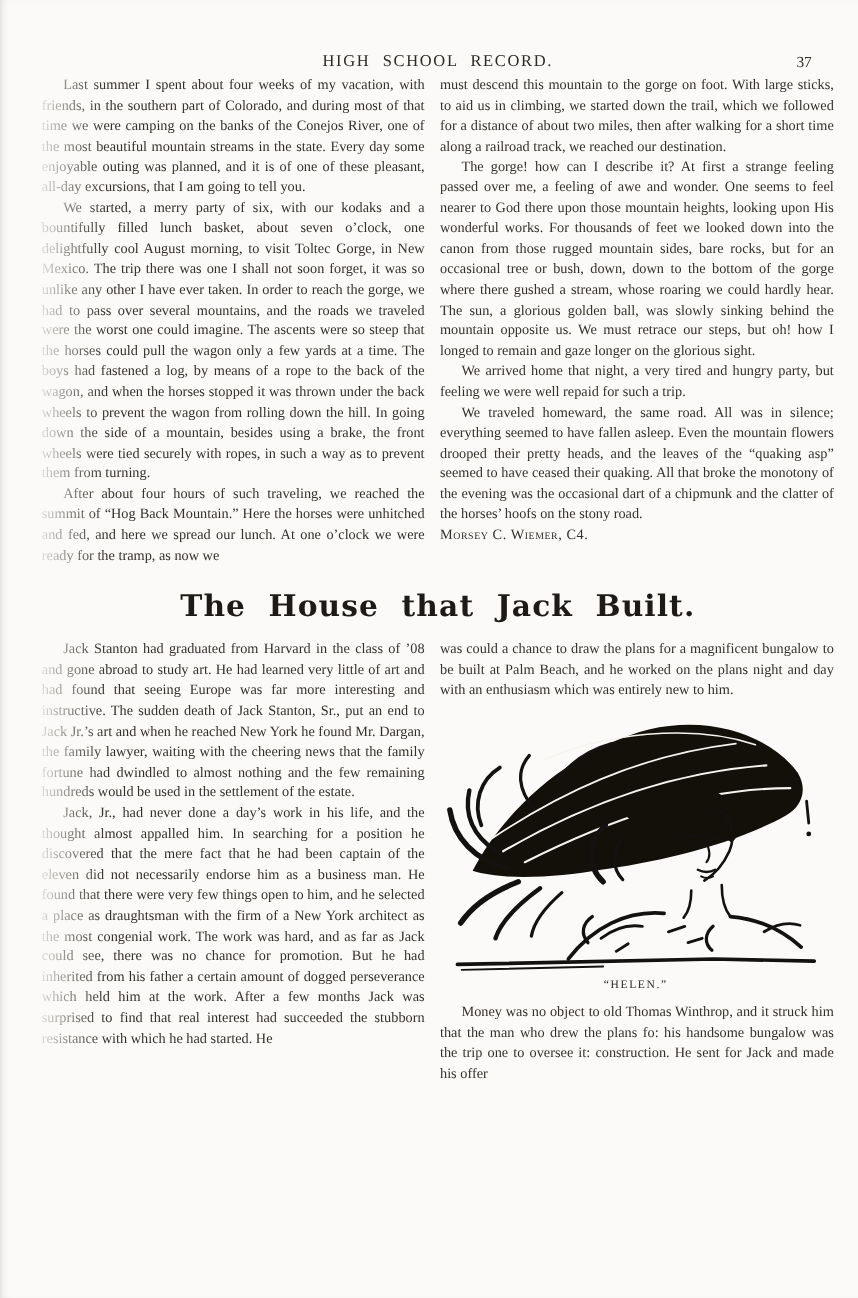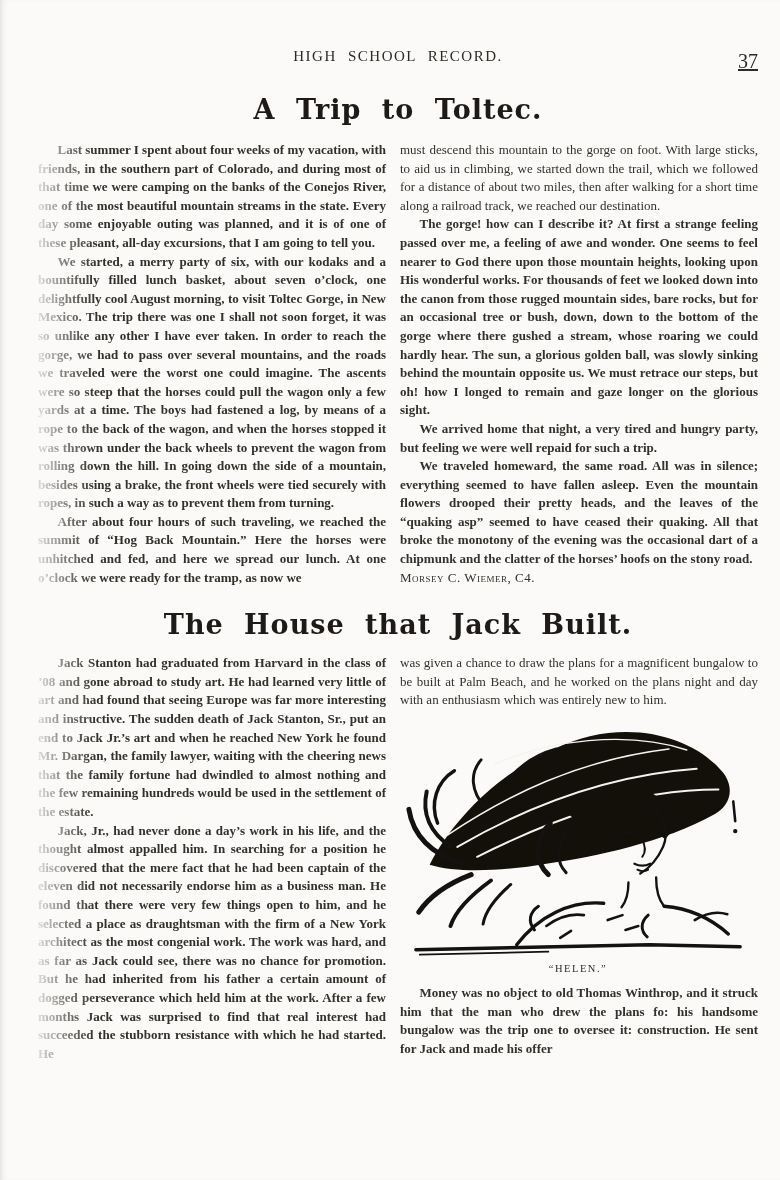--- a/index.html
+++ b/index.html
@@ -20,25 +20,24 @@
     position: relative;
     text-align: center;
     font-size: 15px;
     letter-spacing: 1.5px;
     word-spacing: 6px;
     color: #2e2b27;
     height: 20px;
   }
   .page-number {
     position: absolute;
-    right: 0;
+    right: 20px;
     top: 2px;
-    font-size: 20px;
+    font-size: 14px;
     letter-spacing: 0;
-    text-decoration: underline;
   }
   .article-title {
     font-family: "DejaVu Serif", serif;
     font-weight: bold;
     font-size: 27px;
     letter-spacing: 1px;
     word-spacing: 10px;
     text-align: center;
     color: #1d1a17;
     margin: 26px 0 16px 0;
@@ -64,21 +63,21 @@
     pointer-events: none;
   }
   .col p {
     margin: 0;
     font-size: 13px;
     line-height: 18.6px;
     text-align: justify;
     hyphens: auto;
     -webkit-hyphens: auto;
   }
-  .col p.indent { text-indent: 1.5em; font-weight: bold; }
+  .col p.indent { text-indent: 1.5em; }
   .signature {
     text-align: right;
     font-variant: small-caps;
     letter-spacing: 0.5px;
     padding-right: 14px;
   }
   figure.illustration {
     margin: 6px 0 10px 0;
     width: 356px;
   }
@@ -95,21 +94,20 @@
 <body>
 
 <div class="page">
 
   <div class="running-header">
     <span>HIGH SCHOOL RECORD.</span>
     <span class="page-number">37</span>
   </div>
 
   <section>
-    <h1 class="article-title">A Trip to Toltec.</h1>
     <div class="columns">
       <div class="col col-left">
         <p class="indent">Last summer I spent about four weeks of my vacation, with friends, in the southern part of Colorado, and during most of that time we were camping on the banks of the Conejos River, one of the most beautiful mountain streams in the state.  Every day some enjoyable outing was planned, and it is of one of these pleasant, all-day excursions, that I am going to tell you.</p>
         <p class="indent">We started, a merry party of six, with our kodaks and a bountifully filled lunch basket, about seven o’clock, one delightfully cool August morning, to visit Toltec Gorge, in New Mexico.  The trip there was one I shall not soon forget, it was so unlike any other I have ever taken.  In order to reach the gorge, we had to pass over several mountains, and the roads we traveled were the worst one could imagine.  The ascents were so steep that the horses could pull the wagon only a few yards at a time.  The boys had fastened a log, by means of a rope to the back of the wagon, and when the horses stopped it was thrown under the back wheels to prevent the wagon from rolling down the hill.  In going down the side of a mountain, besides using a brake, the front wheels were tied securely with ropes, in such a way as to prevent them from turning.</p>
         <p class="indent">After about four hours of such traveling, we reached the summit of “Hog Back Mountain.”  Here the horses were unhitched and fed, and here we spread our lunch. At one o’clock we were ready for the tramp, as now we</p>
       </div>
       <div class="col col-right">
         <p>must descend this mountain to the gorge on foot.  With large sticks, to aid us in climbing, we started down the trail, which we followed for a distance of about two miles, then after walking for a short time along a railroad track, we reached our destination.</p>
         <p class="indent">The gorge! how can I describe it?  At first a strange feeling passed over me, a feeling of awe and wonder. One seems to feel nearer to God there upon those mountain heights, looking upon His wonderful works.  For thousands of feet we looked down into the canon from those rugged mountain sides, bare rocks, but for an occasional tree or bush, down, down to the bottom of the gorge where there gushed a stream, whose roaring we could hardly hear.  The sun, a glorious golden ball, was slowly sinking behind the mountain opposite us.  We must retrace our steps, but oh! how I longed to remain and gaze longer on the glorious sight.</p>
         <p class="indent">We arrived home that night, a very tired and hungry party, but feeling we were well repaid for such a trip.</p>
@@ -120,21 +118,21 @@
   </section>
 
   <section>
     <h1 class="article-title second">The House that Jack Built.</h1>
     <div class="columns">
       <div class="col col-left">
         <p class="indent">Jack Stanton had graduated from Harvard in the class of ’08 and gone abroad to study art.  He had learned very little of art and had found that seeing Europe was far more interesting and instructive.  The sudden death of Jack Stanton, Sr., put an end to Jack Jr.’s art and when he reached New York he found Mr. Dargan, the family lawyer, waiting with the cheering news that the family fortune had dwindled to almost nothing and the few remaining hundreds would be used in the settlement of the estate.</p>
         <p class="indent">Jack, Jr., had never done a day’s work in his life, and the thought almost appalled him.  In searching for a position he discovered that the mere fact that he had been captain of the eleven did not necessarily endorse him as a business man.  He found that there were very few things open to him, and he selected a place as draughtsman with the firm of a New York architect as the most congenial work.  The work was hard, and as far as Jack could see, there was no chance for promotion.  But he had inherited from his father a certain amount of dogged perseverance which held him at the work.  After a few months Jack was surprised to find that real interest had succeeded the stubborn resistance with which he had started.  He</p>
       </div>
       <div class="col col-right">
-        <p>was given a chance to draw the plans for a magnificent bungalow to be built at Palm Beach, and he worked on the plans night and day with an enthusiasm which was entirely new to him.</p>
+        <p>was could a chance to draw the plans for a magnificent bungalow to be built at Palm Beach, and he worked on the plans night and day with an enthusiasm which was entirely new to him.</p>
 
         <figure class="illustration">
           <svg width="356" height="244" viewBox="0 0 360 246" fill="none" stroke="#141210" stroke-linecap="round" stroke-linejoin="round">
 
             <path d="M30 150 C60 92, 122 38, 192 20 C252 6, 306 28, 329 60 C339 77, 331 92, 318 99 C268 127, 198 142, 148 149 C108 156, 58 159, 30 150 Z" fill="#121008" stroke="none"></path>
 
             <path d="M58 132 C120 96, 202 60, 300 53" stroke="#f5f3ee" stroke-width="2"></path>
             <path d="M78 142 C150 106, 232 74, 322 74" stroke="#f5f3ee" stroke-width="2"></path>
             <path d="M48 120 C108 80, 180 44, 272 33" stroke="#f5f3ee" stroke-width="1.6"></path>
             <path d="M96 48 C150 24, 230 14, 290 34" stroke="#f5f3ee" stroke-width="1.4"></path>

